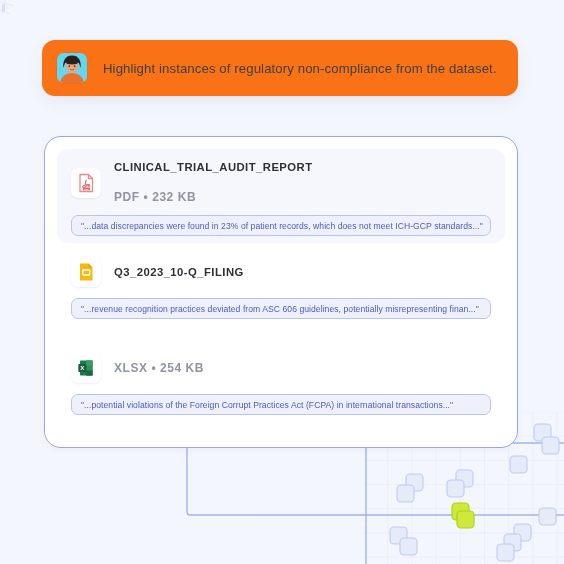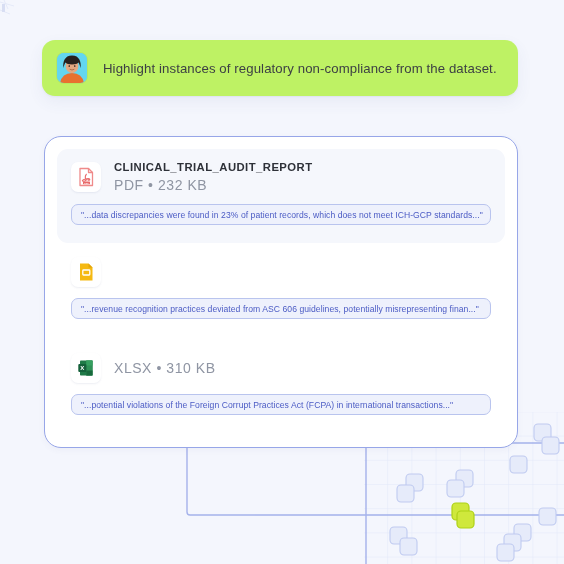--- a/index.html
+++ b/index.html
@@ -25,21 +25,21 @@
     pointer-events: none;
   }
 
   
   .prompt-card {
     position: absolute;
     left: 42px;
     top: 40px;
     width: 476px;
     height: 56px;
-    background: #bef264;
+    background: #f97316;
     border-radius: 13px;
     box-shadow: 0 1px 2px rgba(74,86,140,0.06),
                 0 6px 16px rgba(74,86,140,0.07);
     display: flex;
     align-items: center;
     padding: 8px 15px;
   }
 
   .avatar {
     width: 30px;
@@ -96,33 +96,34 @@
     height: 30px;
     border-radius: 7px;
     background: #ffffff;
     flex: 0 0 auto;
     display: flex;
     align-items: center;
     justify-content: center;
     box-shadow: 0 1px 2px rgba(74,86,140,0.10);
   }
 
-  .doc-meta { display: flex; flex-direction: column; gap: 4px; }
+  .doc-meta { display: flex; flex-direction: column; gap: 17px; }
 
   .doc-name {
     font-size: 11.3px;
     font-weight: bold;
     color: #2e3138;
     letter-spacing: 0.45px;
   }
 
   .doc-sub {
-    font-size: 14px;
+    font-size: 12px;
     color: #8f95a3;
     letter-spacing: 0.55px;
+    font-weight: bold;
   }
 
   .snippet {
     margin-top: 11px;
     border: 1px solid #b9c4ee;
     background: #eef1fc;
     border-radius: 7px;
     height: 21px;
     display: flex;
     align-items: center;
@@ -231,41 +232,42 @@
   <div class="doc-row plain">
     <div class="doc-head">
       <div class="file-icon">
         <svg viewBox="0 0 20 20" width="20" height="20">
           <path d="M 4 1.5 L 12.5 1.5 L 16.5 5.5 L 16.5 18.5 L 4 18.5 Z" fill="#f5b912" stroke="none"></path>
           <path d="M 12.5 1.5 L 16.5 5.5 L 12.5 5.5 Z" fill="#e2a40a"></path>
           <rect x="6.8" y="8" width="7" height="5" rx="0.7" fill="none" stroke="#ffffff" stroke-width="1.3"></rect>
         </svg>
       </div>
       <div class="doc-meta">
+        <div class="doc-name">Q3_2023_10-Q_FILING</div>
       </div>
     </div>
     <div class="snippet">
       <span class="snippet-text">"...revenue recognition practices deviated from ASC 606 guidelines, potentially misrepresenting finan..."</span>
     </div>
   </div>
 
   <div class="doc-row plain">
     <div class="doc-head">
       <div class="file-icon">
         <svg viewBox="0 0 20 20" width="20" height="20">
           <rect x="4" y="2.5" width="12.5" height="15" rx="0.8" fill="#1f7a47"></rect>
           <rect x="10.3" y="2.5" width="6.2" height="15" fill="#2f9157"></rect>
           <rect x="10.3" y="2.5" width="6.2" height="5" fill="#36a060"></rect>
           <rect x="10.3" y="12.5" width="6.2" height="5" fill="#18693c"></rect>
           <rect x="2.3" y="6" width="8" height="8" rx="1" fill="#14603a"></rect>
           <text x="6.3" y="12" font-size="6" fill="#ffffff" text-anchor="middle" font-family="Liberation Sans, sans-serif" font-weight="bold">X</text>
         </svg>
       </div>
       <div class="doc-meta">
-        <div class="doc-sub">XLSX • 310 KB</div>
+        <div class="doc-sub">XLSX • 254 KB</div>
       </div>
     </div>
     <div class="snippet">
       <span class="snippet-text">"...potential violations of the Foreign Corrupt Practices Act (FCPA) in international transactions..."</span>
     </div>
   </div>
 
 </div>
 
 </body></html>

